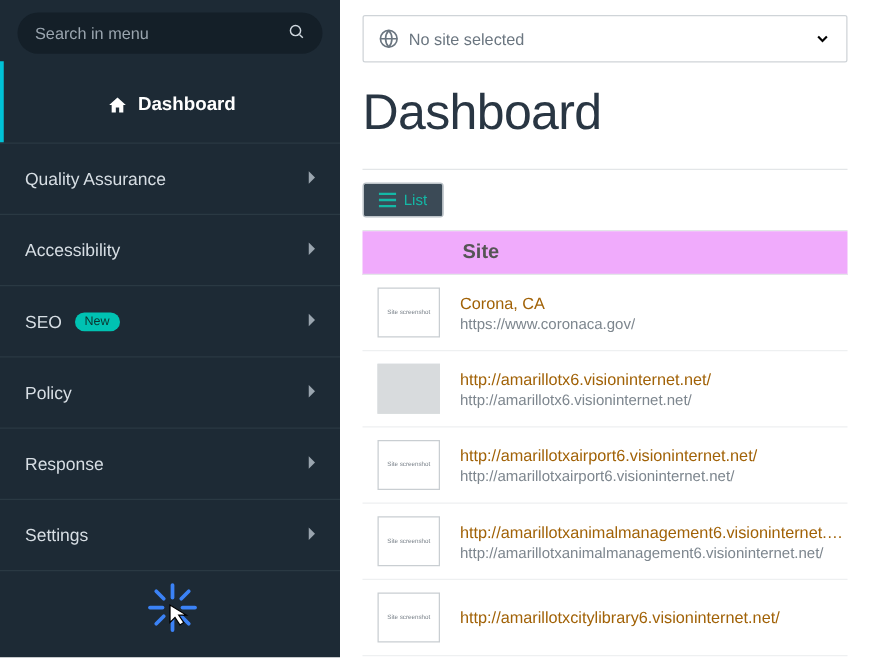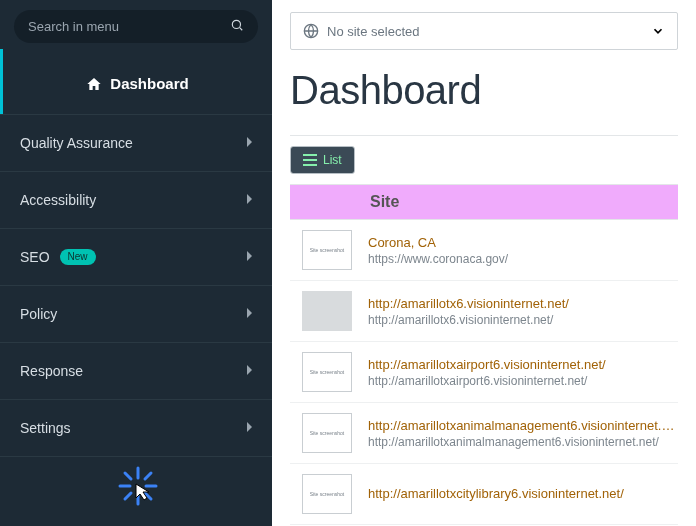--- a/index.html
+++ b/index.html
@@ -53,21 +53,21 @@
     display: flex;
     align-items: center;
     padding: 20px 18px 20px 20px;
     border-top: 1px solid #2a3943;
     cursor: pointer;
     font-size: 14px;
     color: #d7dee4;
     position: relative;
   }
   .nav-item:last-child { border-bottom: 1px solid #2a3943; }
-  .nav-label { flex: 1; display: flex; gap: 10px; }
+  .nav-label { flex: 1; display: flex; align-items: center; gap: 10px; }
   .nav-chevron { color: #9aa5af; font-size: 12px; }
   .badge-new {
     background: #00c2b2;
     color: #0b332e;
     border-radius: 10px;
     font-size: 10px;
     padding: 2px 8px;
     font-weight: 400;
   }
 
@@ -120,21 +120,21 @@
     padding: 6px 12px;
     font-size: 12px;
     cursor: pointer;
     background: linear-gradient(#fdfdfd, #f1f2f3);
     color: #333;
     border: none;
   }
   .seg-btn + .seg-btn { border-left: 1px solid #b7bfc5; }
   .seg-btn.active {
     background: #3b4a56;
-    color: #86efac;
+    color: #14b8a6;
   }
   .seg-btn .ico { display: flex; }
 
   .table {
     margin: 0 18px;
     border-top: 1px solid #e3e6e8;
   }
   .thead {
     background: #f0abfc;
     border-bottom: 1px solid #e3e6e8;

